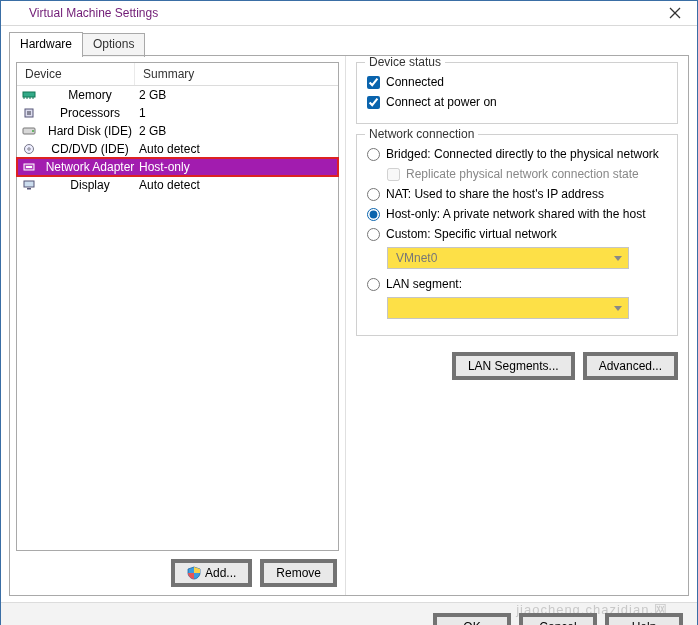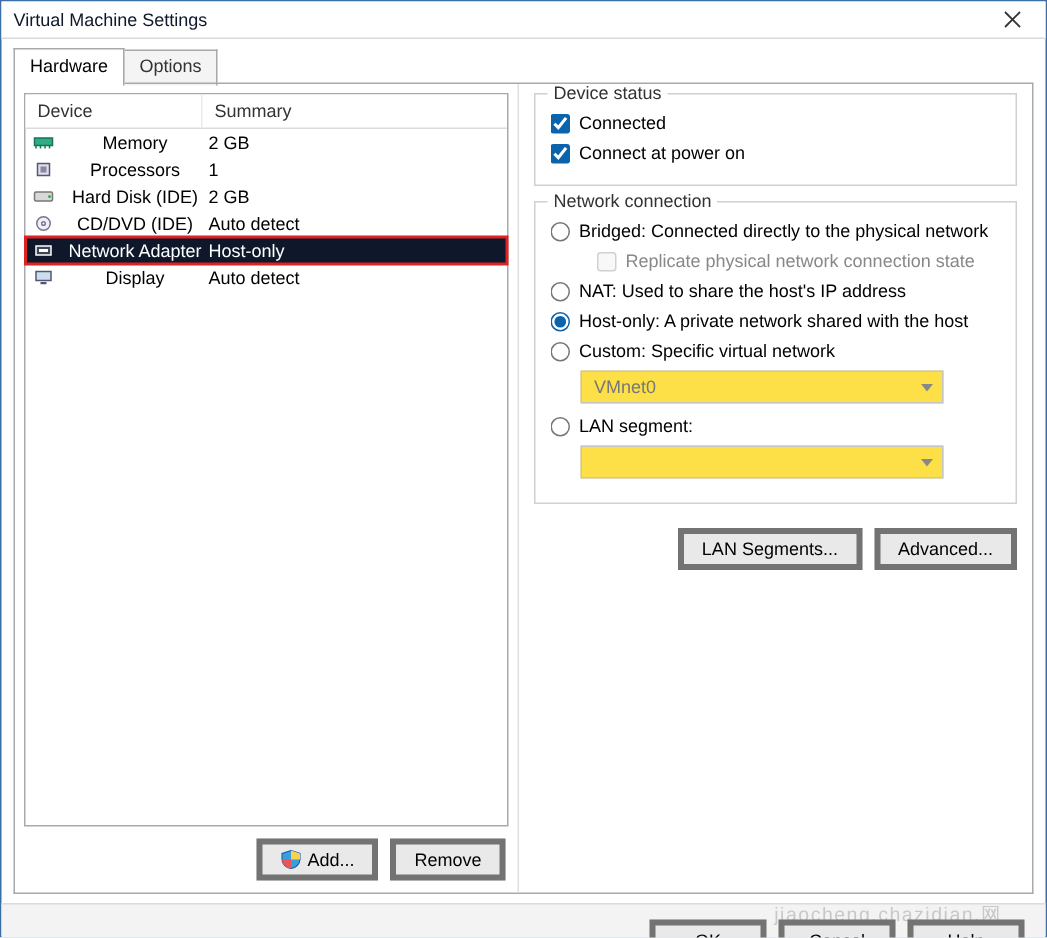--- a/index.html
+++ b/index.html
@@ -1,47 +1,47 @@
 <!DOCTYPE html>
 <html><head>
 <meta charset="utf-8">
 <style>
   * { box-sizing: border-box; font-family: "Segoe UI", Tahoma, sans-serif; font-size: 12px; }
   html, body { margin: 0; padding: 0; width: 698px; height: 625px; background: #fff; }
   .window { width: 698px; height: 625px; border: 1px solid #3a6ea5; display: flex; flex-direction: column; background: #fff; }
   .titlebar { height: 28px; display: flex; align-items: center; justify-content: space-between; padding: 0 6px 0 8px; background: #fff; border-bottom: 1px solid #d9d9d9; }
-  .titlebar-title { font-size: 12px; color: #0f172a; }
+  .titlebar-title { font-size: 12px; color: #701a75; margin-left: 20px; }
   .close-btn { width: 32px; height: 24px; display: flex; align-items: center; justify-content: center; }
   .close-btn svg { stroke: #333; stroke-width: 1.2; }
   .body { flex: 1; display: flex; flex-direction: column; }
   .tabs-area { padding: 6px 8px 0 8px; }
   .tabs-row { display: flex; position: relative; }
   .tab { padding: 4px 10px 5px 10px; border: 1px solid #a9a9a9; background: #fff; border-bottom: none; margin-right: -1px; position: relative; z-index: 2; color: #000; }
   .tab.inactive { background: #f4f4f4; z-index: 0; top: 1px; padding-top: 3px; padding-bottom: 4px; color: #333; }
   .tabs-underline { position: absolute; left: 0; right: 0; bottom: 0; height: 1px; background: #a9a9a9; z-index: 1; }
   .tab-content { border: 1px solid #a9a9a9; border-top: none; margin: 0 8px 6px 8px; display: flex; flex-direction: column; min-height: 540px; }
   .split { display: flex; flex: 1; }
   .left { width: 336px; border-right: 1px solid #e0e0e0; display: flex; flex-direction: column; padding: 6px 6px 8px 6px; }
   .device-list { border: 1px solid #a9a9a9; flex: 1; background: #fff; }
   .list-header { display: flex; border-bottom: 1px solid #dcdcdc; background: #fff; }
   .list-header div { padding: 4px 8px; color: #333; }
   .col-device { width: 118px; border-right: 1px solid #eaeaea; }
   .col-summary { flex: 1; }
   .row { display: flex; align-items: center; height: 18px; padding: 0 4px; color: #000; }
   .row .icon { width: 16px; display: flex; justify-content: center; margin-right: 4px; }
   .row .dev { width: 98px; text-align: center; }
   .row .sum { flex: 1; }
-  .row.selected { background: #0f172a; color: #fff; outline: 2px solid #d22; outline-offset: -1px; }
+  .row.selected { background: #a21caf; color: #fff; outline: 2px solid #d22; outline-offset: -1px; }
   .left-buttons { display: flex; justify-content: flex-end; gap: 8px; padding: 8px 2px 0 0; }
   .btn { border: 4px solid #737373; background: #e9e9e9; padding: 3px 12px; min-width: 70px; color: #000; display: inline-flex; align-items: center; justify-content: center; gap: 4px; }
   .right { flex: 1; padding: 6px 10px 6px 10px; display: flex; flex-direction: column; }
   .group { border: 1px solid #d0d0d0; margin-bottom: 10px; position: relative; padding: 10px 10px 8px 10px; }
   .group-title { position: absolute; top: -8px; left: 8px; background: #fff; padding: 0 4px; color: #333; }
   .chk-row, .rad-row { display: flex; align-items: center; gap: 6px; margin: 2px 0 6px 0; color: #000; }
-  .indent-row { margin: 2px 0 6px 31px; display: flex; align-items: flex-end; gap: 6px; color: #888; }
+  .indent-row { margin: 2px 0 6px 20px; display: flex; align-items: flex-end; gap: 6px; color: #888; }
   .select-box { border: 1px solid #c5c5c5; background: #fde047; color: #777; height: 22px; width: 242px; display: flex; align-items: center; justify-content: space-between; padding: 0 6px 0 8px; margin: 2px 0 8px 20px; }
   .chev { width: 0; height: 0; border-left: 4px solid transparent; border-right: 4px solid transparent; border-top: 5px solid #888; }
   .right-buttons { display: flex; justify-content: flex-end; gap: 8px; margin-top: 6px; }
   .dialog-buttons { border-top: 1px solid #dcdcdc; display: flex; justify-content: flex-end; gap: 8px; padding: 10px 14px; background: #f3f3f3; }
   input[type=checkbox], input[type=radio] { margin: 0; width: 13px; height: 13px; accent-color: #0a64ad; }
   .shield { width: 14px; height: 14px; }
   .watermark { position: absolute; right: 30px; bottom: 6px; font-size: 13px; color: rgba(120,120,120,.35); letter-spacing: 1px; }
   .tiny-icon { width: 14px; height: 10px; }
 </style>
 </head>

